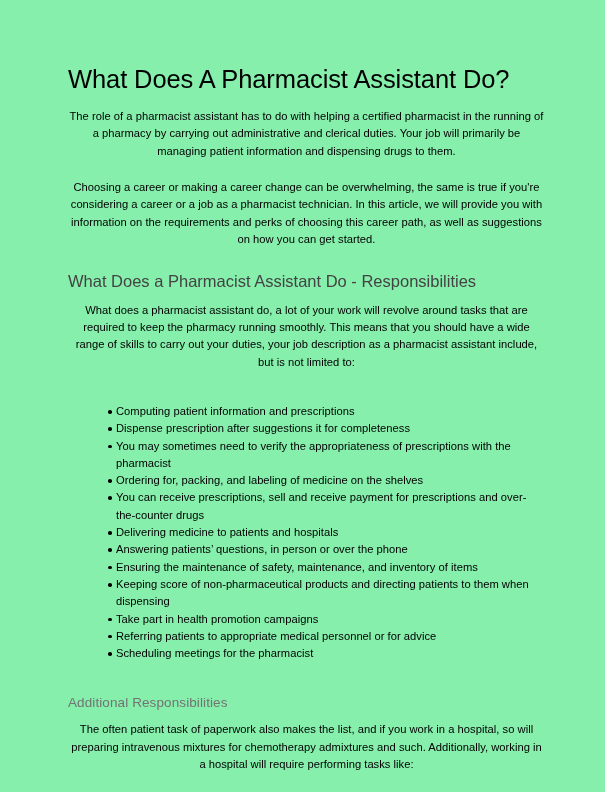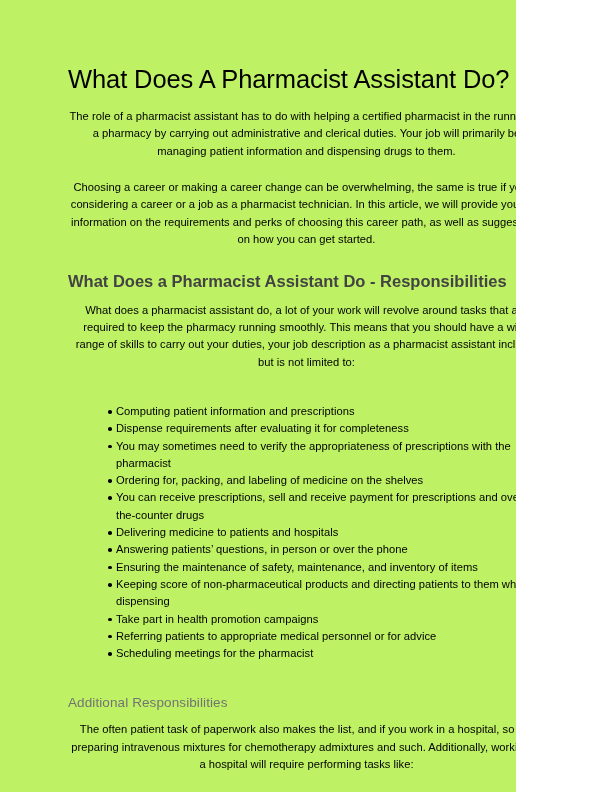--- a/index.html
+++ b/index.html
@@ -9,23 +9,23 @@
   }
   body {
     width: 612px;
     height: 792px;
     font-family: "Liberation Sans", sans-serif;
     color: #000000;
     -webkit-font-smoothing: antialiased;
   }
   .page {
     position: relative;
-    width: 516px;
+    width: 605px;
     height: 792px;
-    background: #bef264;
+    background: #86efac;
     box-sizing: border-box;
     padding: 0;
     overflow: hidden;
   }
   .content {
     position: absolute;
     left: 68px;
     top: 64px;
     width: 477px;
   }
@@ -33,21 +33,21 @@
     font-size: 25.5px;
     font-weight: 400;
     line-height: 1.18;
     letter-spacing: -0.1px;
     color: #000000;
     margin: 0 0 14px 0;
     white-space: nowrap;
   }
   .h2 {
     font-size: 16.5px;
-    font-weight: 700;
+    font-weight: 400;
     line-height: 1.25;
     color: #434343;
     margin: 0 0 10px 0;
     letter-spacing: 0px;
   }
   .h3 {
     font-size: 13.5px;
     font-weight: 400;
     line-height: 1.25;
     color: #737373;
@@ -109,21 +109,21 @@
     <div class="gap-after-p2"></div>
 
     <h2 class="h2">What Does a Pharmacist Assistant Do - Responsibilities</h2>
 
     <p class="para">What does a pharmacist assistant do, a lot of your work will revolve around tasks that are required to keep the pharmacy running smoothly. This means that you should have a wide range of skills to carry out your duties, your job description as a pharmacist assistant include, but is not limited to:</p>
 
     <div class="gap-after-h2-block"></div>
 
     <ul class="bullets">
       <li>Computing patient information and prescriptions</li>
-      <li>Dispense requirements after evaluating it for completeness</li>
+      <li>Dispense prescription after suggestions it for completeness</li>
       <li>You may sometimes need to verify the appropriateness of prescriptions with the pharmacist</li>
       <li>Ordering for, packing, and labeling of medicine on the shelves</li>
       <li>You can receive prescriptions, sell and receive payment for prescriptions and over-the-counter drugs</li>
       <li>Delivering medicine to patients and hospitals</li>
       <li>Answering patients’ questions, in person or over the phone</li>
       <li>Ensuring the maintenance of safety, maintenance, and inventory of items</li>
       <li>Keeping score of non-pharmaceutical products and directing patients to them when dispensing</li>
       <li>Take part in health promotion campaigns</li>
       <li>Referring patients to appropriate medical personnel or for advice</li>
       <li>Scheduling meetings for the pharmacist</li>

